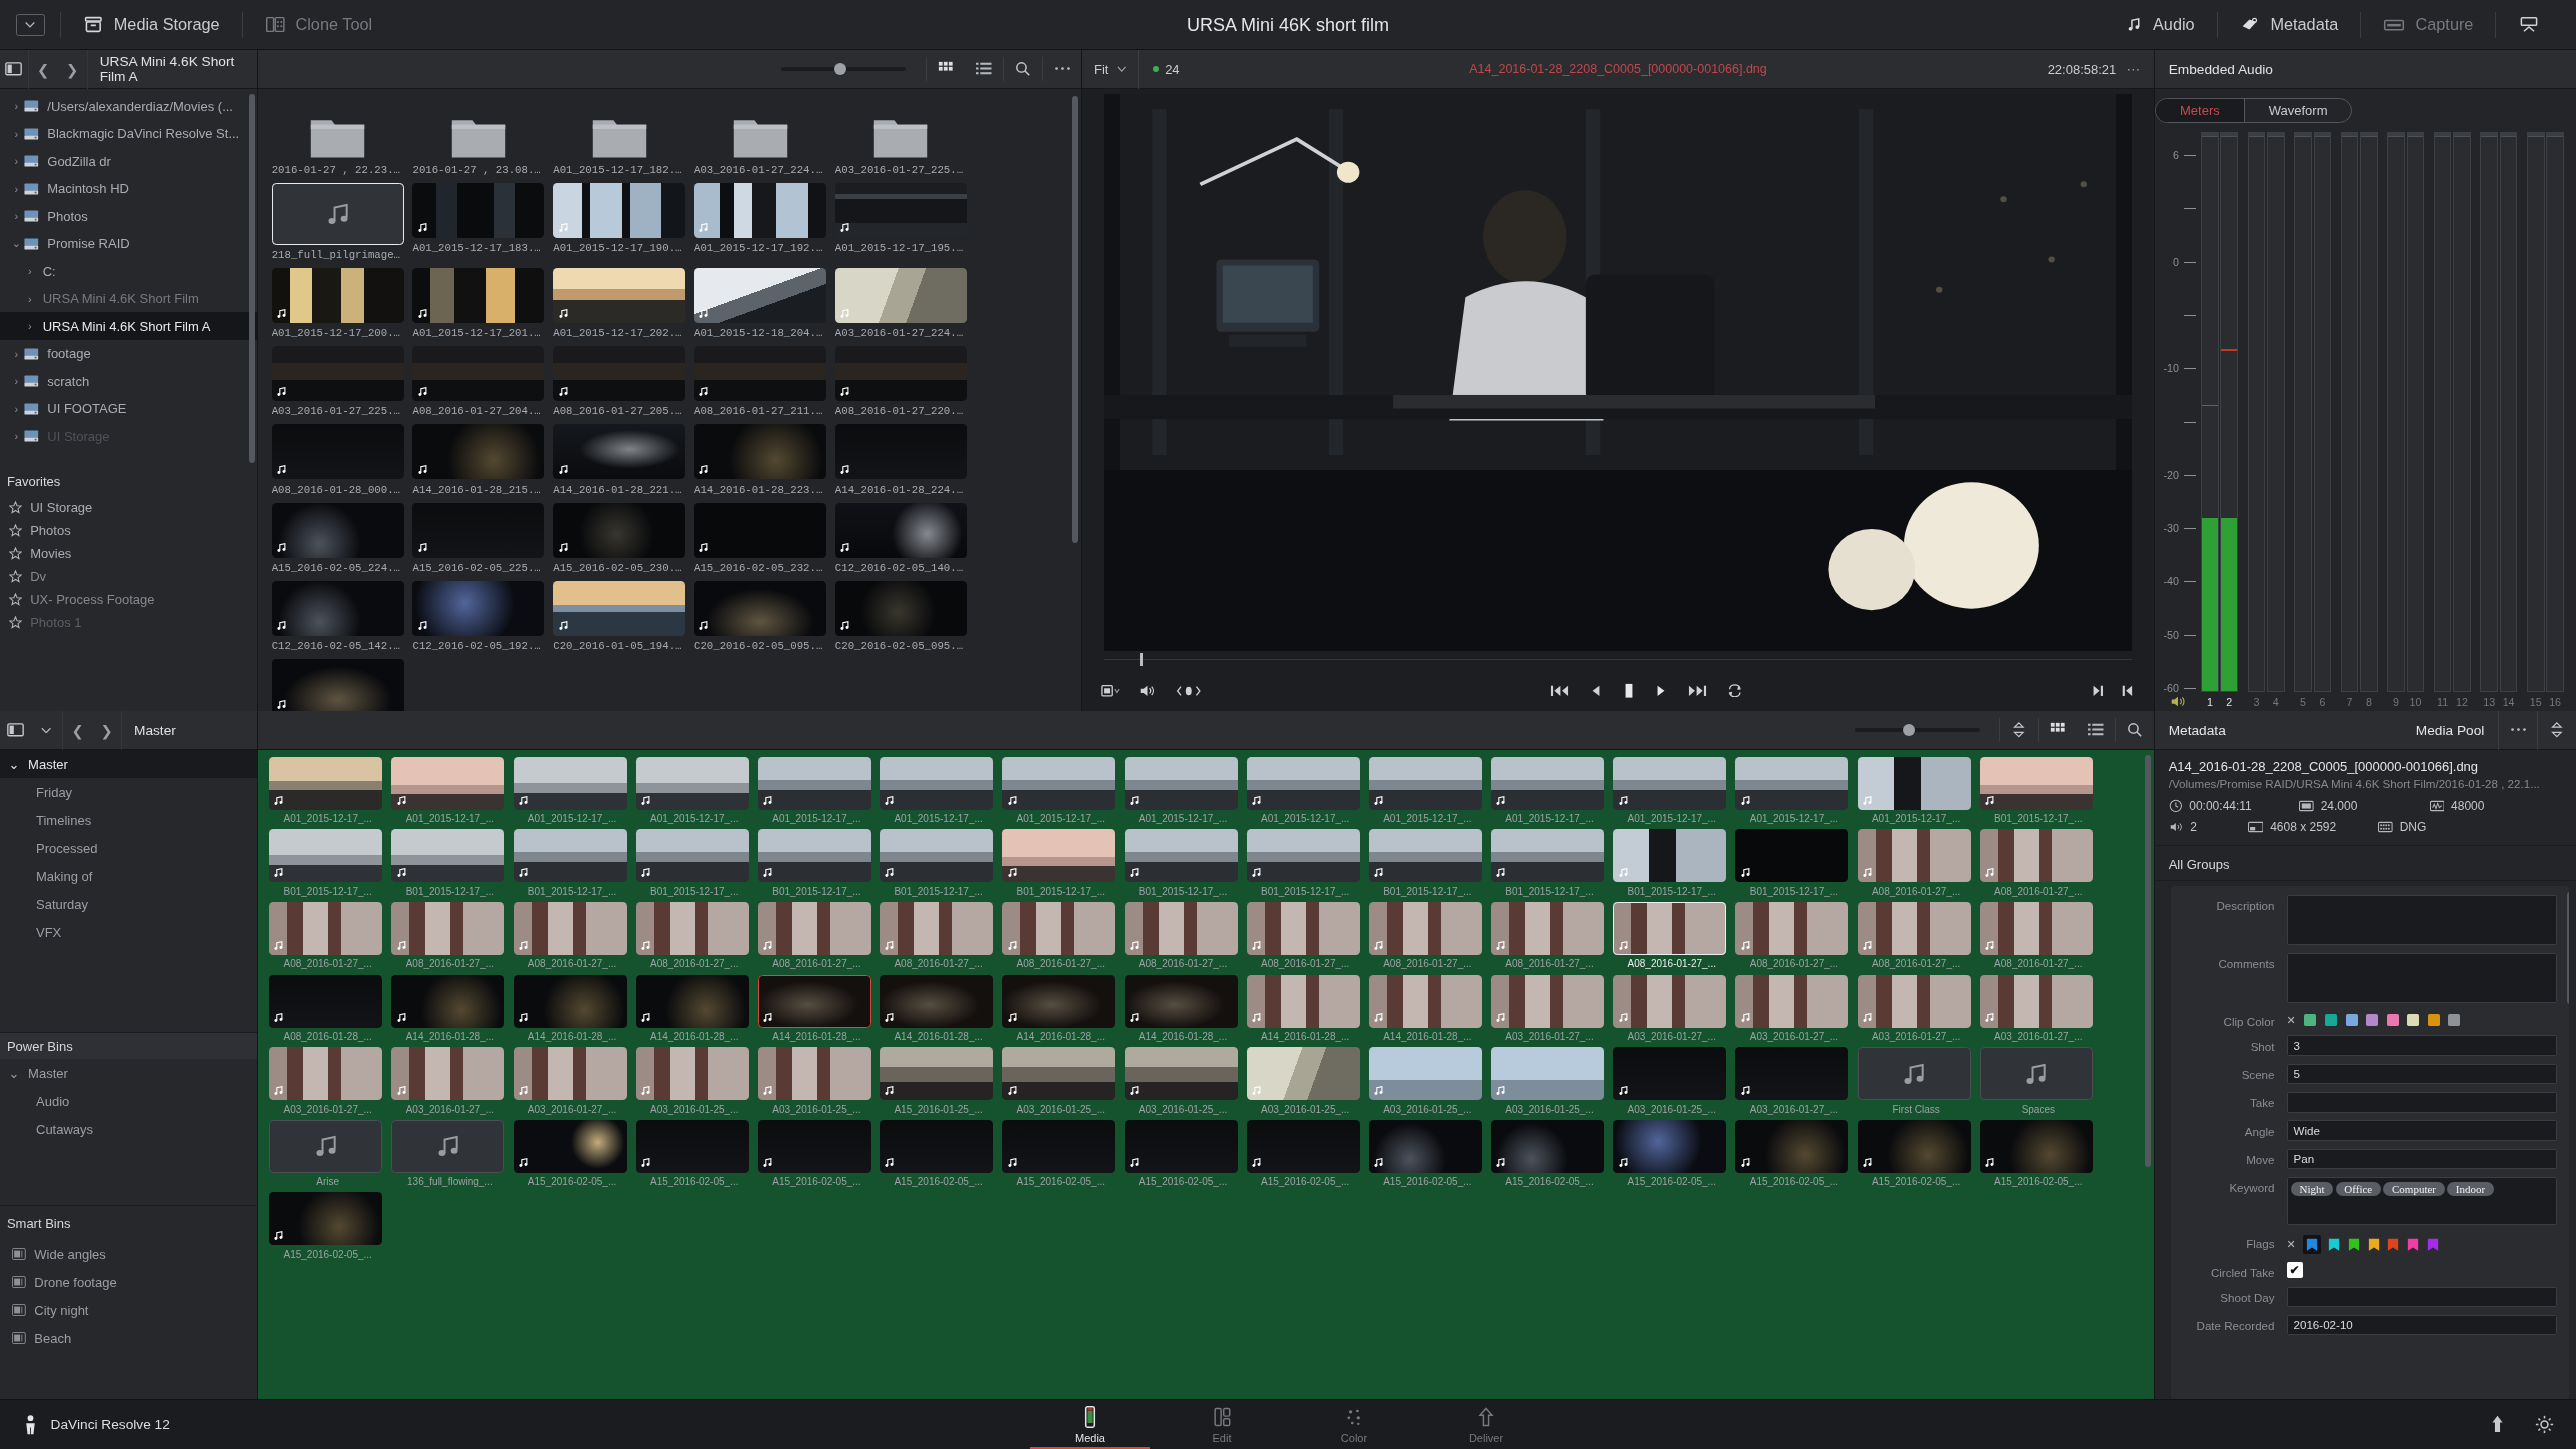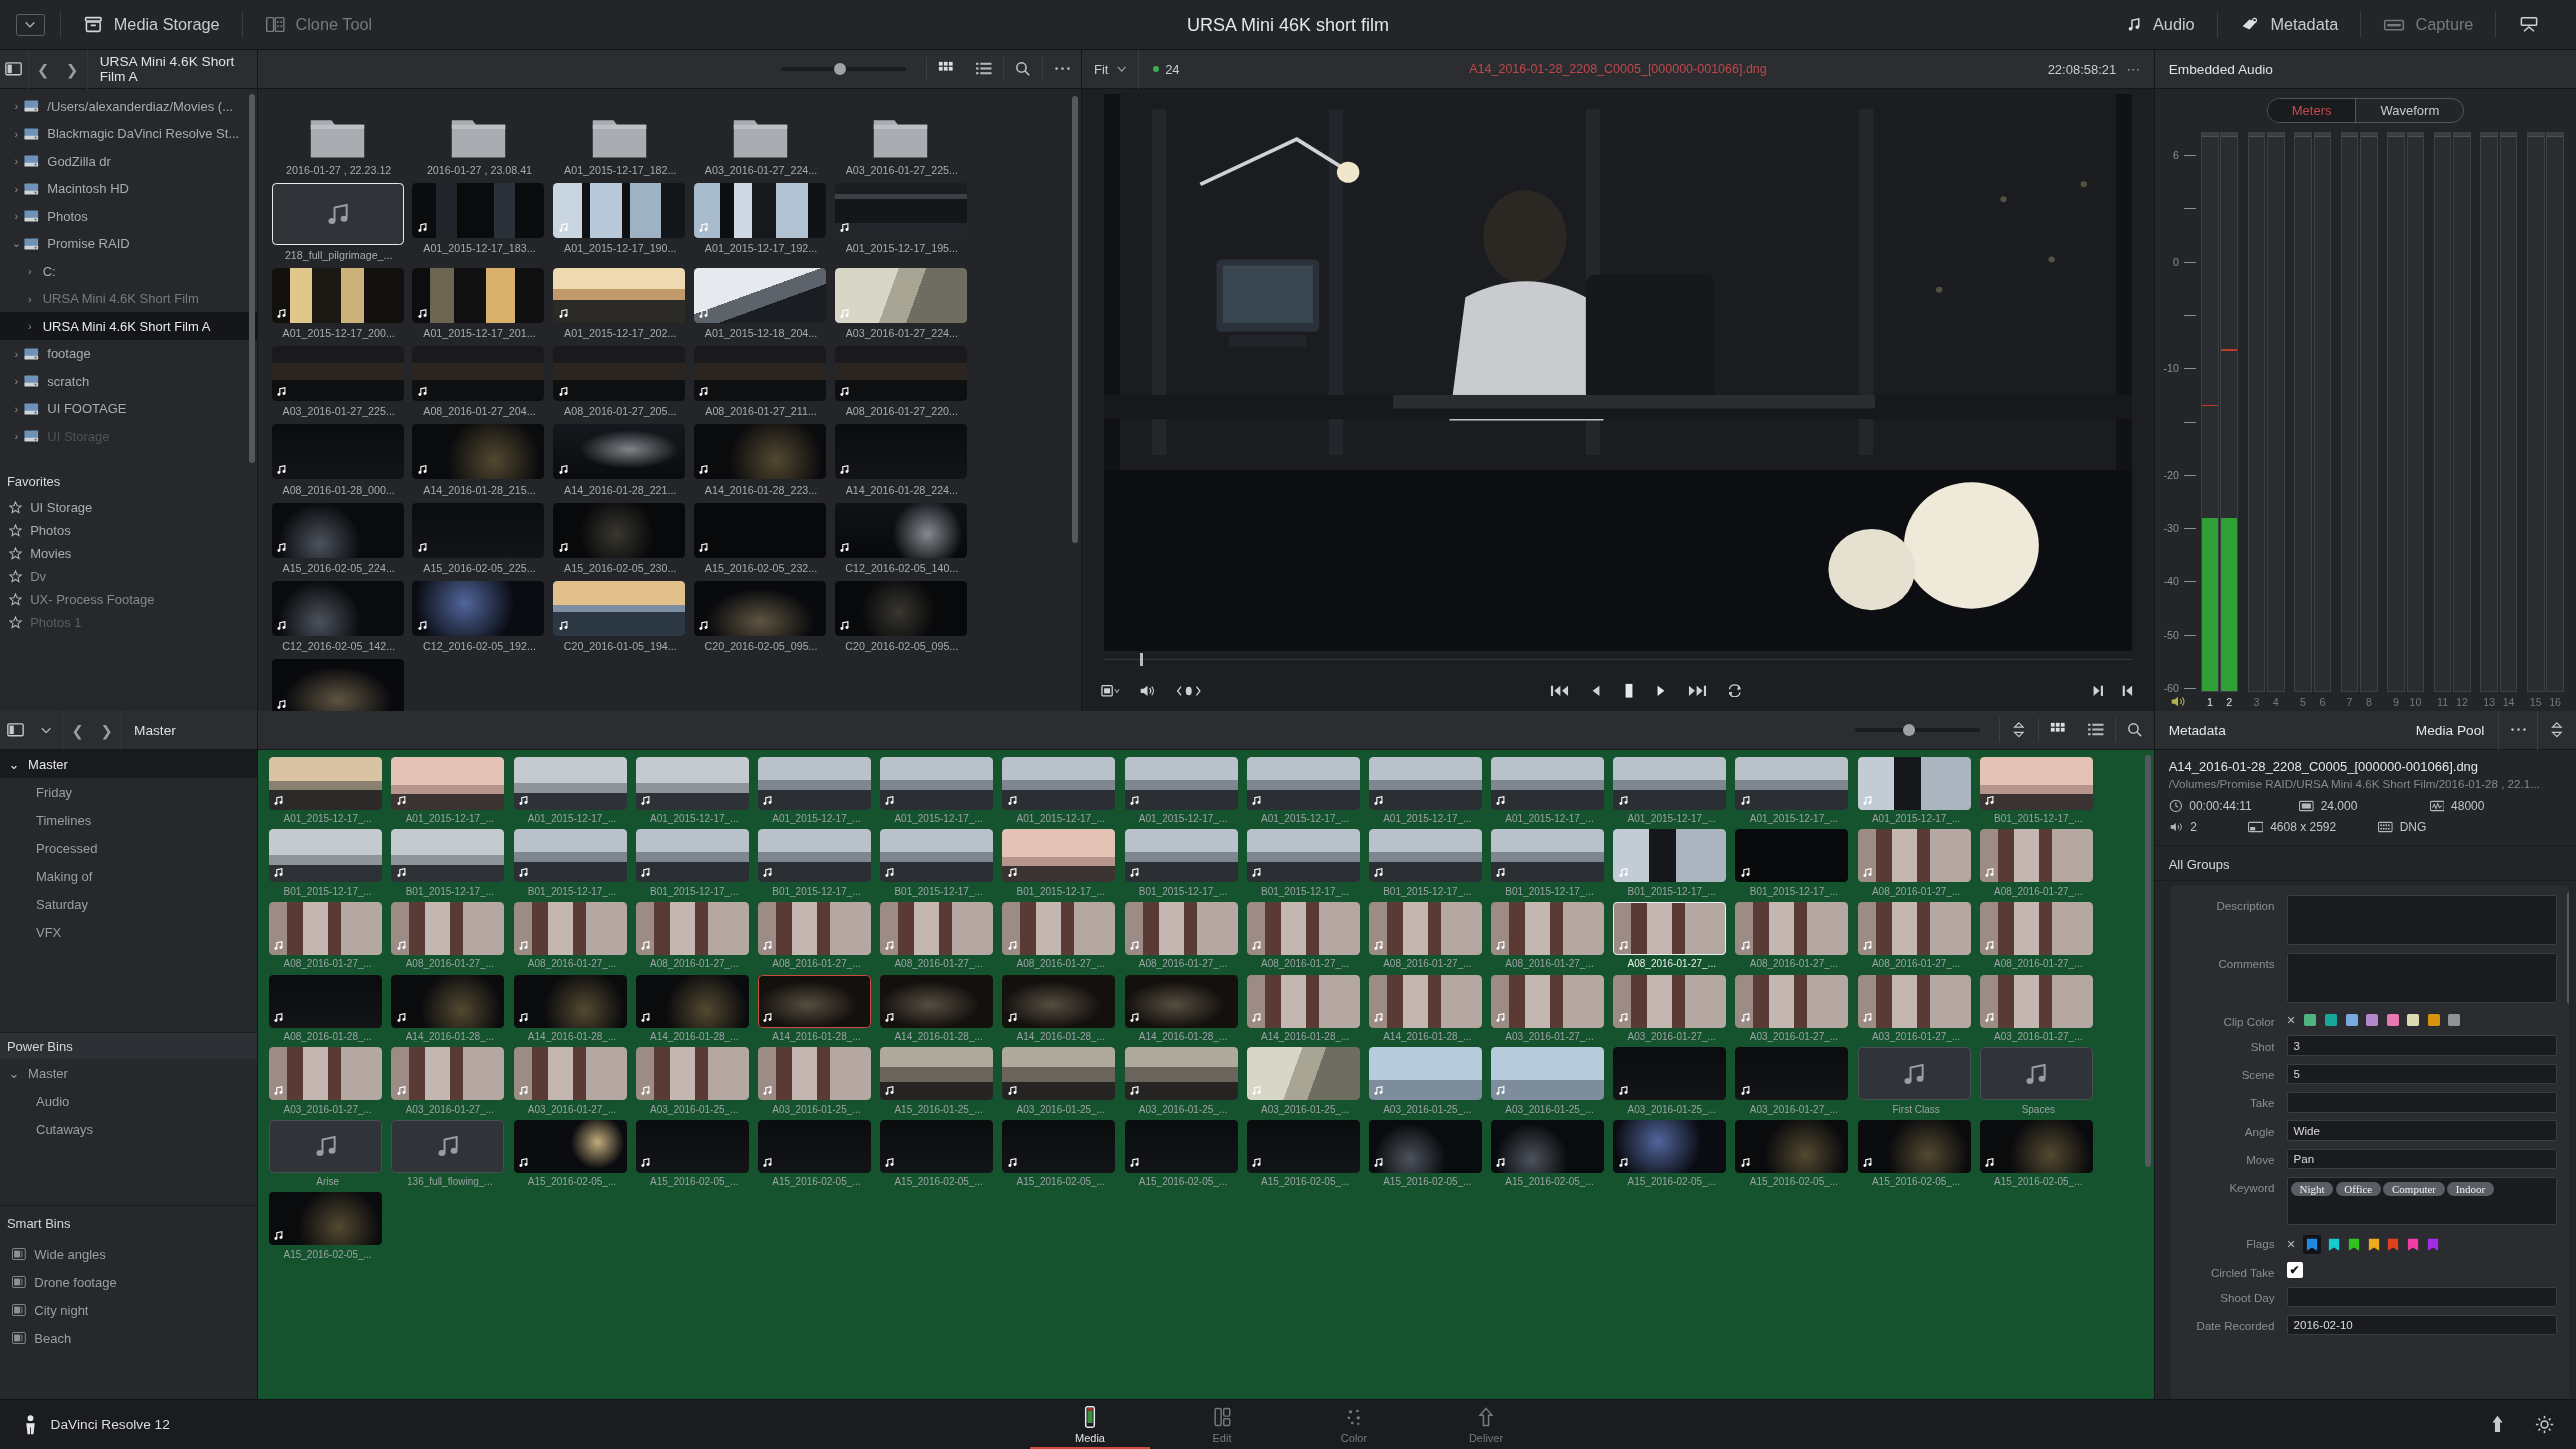--- a/index.html
+++ b/index.html
@@ -69,21 +69,21 @@
   .msto{ width:824px; background:#232528; display:flex;flex-direction:column;
      border-right:0.9px solid #15161a;}
   .msto-bar{ height:39px; background:#2b2d31; display:flex;align-items:center;
      border-bottom:0.9px solid #15161a; }
   .slider{ width:125px;height:3.4px;background:#1b1c1f;border-radius:2.6px;position:relative;}
   .slider i{ position:absolute;top:-4.3px;left:53px;width:12px;height:12px;border-radius:50%;background:#9ea1a6;}
   .bar-ico{ width:38px;height:39px;display:flex;align-items:center;justify-content:center;}
   .bar-div{ width:0.9px;height:24px;background:#3a3d42;}
   .grid{ flex:1; padding:8.6px 10.3px 0 10.3px; display:flex;flex-wrap:wrap;
      align-content:flex-start; overflow:hidden; position:relative;}
-  .cell{ width:134px; margin:0 3.4px 6.9px 3.4px; }
+  .cell{ width:134px; margin:0 3.4px 6.9px 3.4px;font-family:Liberation Mono, monospace; }
   .thumb{ width:132px;height:55px;border-radius:4.3px;overflow:hidden;position:relative;
      background:#101114; }
   .thumb.folder{ background:transparent; display:flex;align-items:flex-end;justify-content:center;height:62px;}
   .thumb.audio{ background:#303338;border:0.9px solid #484b51;display:flex;align-items:center;justify-content:center;height:62px;}
   .thumb.sel{ outline:1.7px solid #e9ebee; outline-offset:-1.7px;}
   .nlabel{ font-size:10.7px;color:#a8abb0;text-align:center;margin-top:4.3px;
      white-space:nowrap;overflow:hidden;text-overflow:ellipsis;}
   .musicbadge{ position:absolute;left:4.3px;bottom:4.3px;color:#fff;font-size:12px;
      text-shadow:0 0 2.6px #000;}
 
@@ -113,21 +113,21 @@
   .vscrub .ph{ position:absolute;left:3.5%;top:1.7px;width:2.6px;height:13.7px;background:#b9bcc1;}
   .vtrans{ height:41px;display:flex;align-items:center;padding:0 19px;color:#cfd1d5;}
   .vtrans .grp{display:flex;align-items:center;gap:19px;}
   .vtrans .center{ margin:0 auto;display:flex;align-items:center;gap:20.6px;}
   .vtrans .right{ display:flex;align-items:center;gap:17px;}
 
   
   .audiopanel{ width:421px;background:#232528;display:flex;flex-direction:column;}
   .ap-head{ height:39px;display:flex;align-items:center;padding-left:13.7px;
      font-size:13.7px;color:#dfe1e4;background:#2b2d31;border-bottom:0.9px solid #15161a;}
-  .ap-tabs{ height:43px;display:flex;align-items:center;justify-content:center;background:#232528;}
+  .ap-tabs{ height:43px;display:flex;align-items:center;justify-content:flex-start;background:#232528;}
   .pill{ display:flex;border:0.9px solid #53565c;border-radius:13.7px;overflow:hidden;height:25px;}
   .pill div{ padding:0 24px;display:flex;align-items:center;font-size:13px;color:#c9cbce;}
   .pill div.on{ background:#1a1b1e;color:#c34b4e;border-right:0.9px solid #53565c;}
   .meters{ flex:1;display:flex;position:relative;padding:0 12px 0 0;}
   .mscale{ width:46px;position:relative;}
   .mscale span{ position:absolute;right:22px;font-size:10.7px;color:#8d9095;transform:translateY(-50%);}
   .mscale i{ position:absolute;right:5.2px;width:12px;height:0.9px;background:#8d9095;}
   .mwrap{ flex:1;display:flex;gap:9.4px;align-items:flex-end;padding-bottom:19px;}
   .mpair{ flex:1;display:flex;gap:1.7px;height:100%;position:relative;}
   .mbar{ flex:1;background:#2a2c30;border:0.9px solid #3d4045;position:relative;}

